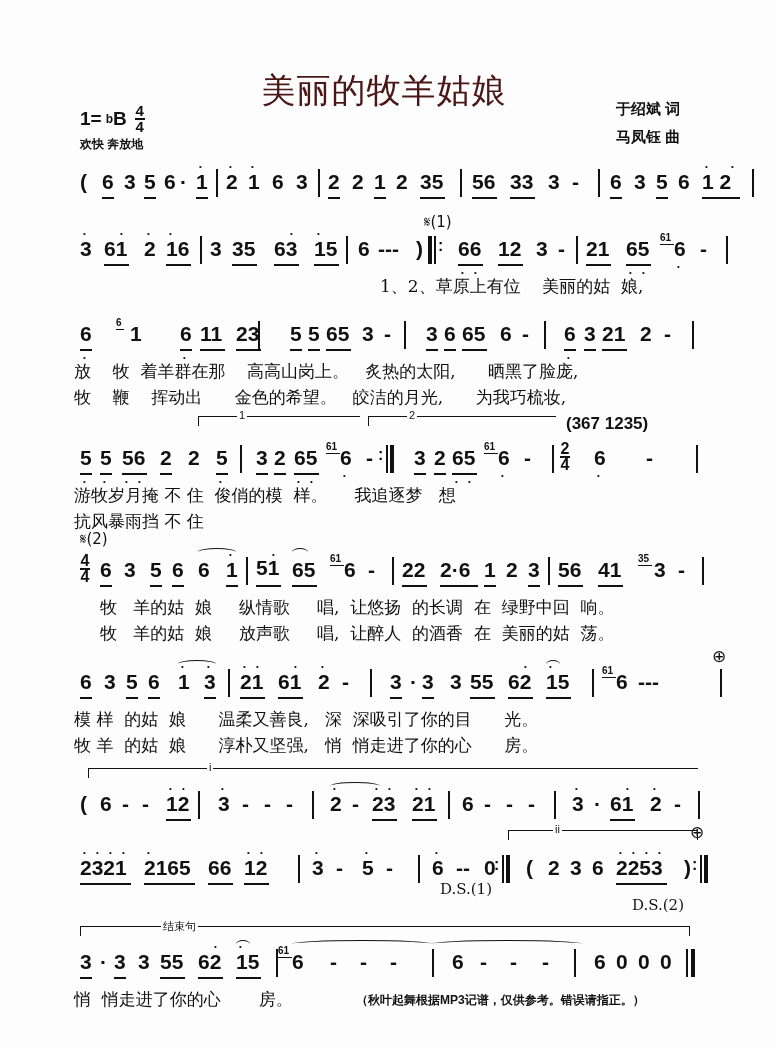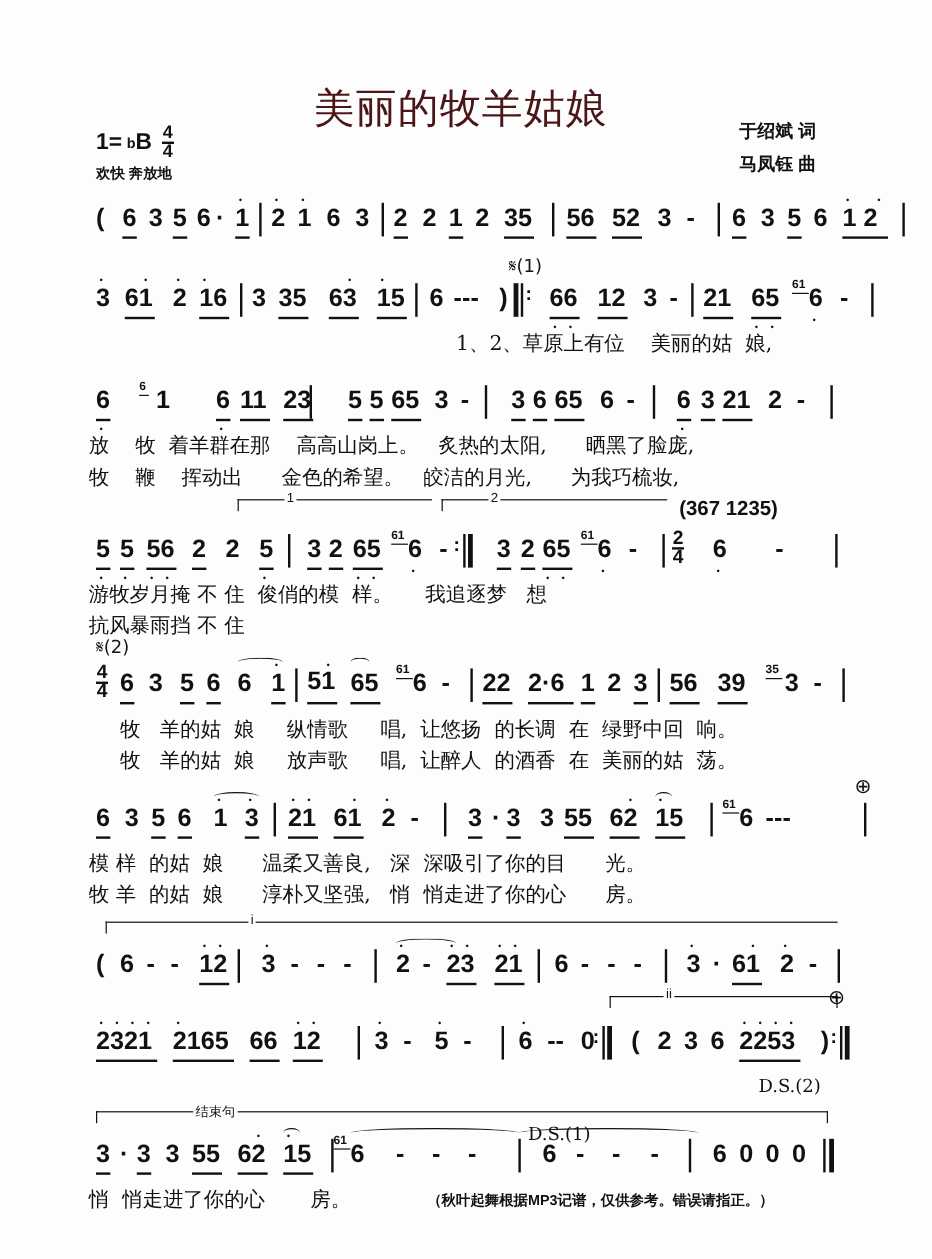--- a/index.html
+++ b/index.html
@@ -74,21 +74,21 @@
       <div class="tok" style="left: 328px; top: 170px;">2</div>
       <div class="ul" style="left: 328px; top: 197px; width: 12px;"></div>
       <div class="tok" style="left: 352px; top: 170px;">2</div>
       <div class="tok" style="left: 374px; top: 170px;">1</div>
       <div class="ul" style="left: 374px; top: 197px; width: 12px;"></div>
       <div class="tok" style="left: 396px; top: 170px;">2</div>
       <div class="tok" style="left: 420px; top: 170px;">35</div>
       <div class="ul" style="left: 420px; top: 197px; width: 25px;"></div>
       <div class="tok" style="left: 472px; top: 170px;">56</div>
       <div class="ul" style="left: 472px; top: 197px; width: 25px;"></div>
-      <div class="tok" style="left: 510px; top: 170px;">52</div>
+      <div class="tok" style="left: 510px; top: 170px;">33</div>
       <div class="ul" style="left: 510px; top: 197px; width: 25px;"></div>
       <div class="tok" style="left: 548px; top: 170px;">3</div>
       <div class="tok" style="left: 572px; top: 170px;">-</div>
       <div class="tok" style="left: 610px; top: 170px;">6</div>
       <div class="ul" style="left: 610px; top: 197px; width: 12px;"></div>
       <div class="tok" style="left: 634px; top: 170px;">3</div>
       <div class="tok" style="left: 656px; top: 170px;">5</div>
       <div class="ul" style="left: 656px; top: 197px; width: 12px;"></div>
       <div class="tok" style="left: 678px; top: 170px;">6</div>
       <div class="tok" style="left: 702px; top: 170px;">1 2</div>
@@ -281,21 +281,21 @@
       <div class="ul" style="left: 402px; top: 585px; width: 25px;"></div>
       <div class="tok" style="left: 440px; top: 558px;">2·6</div>
       <div class="ul" style="left: 440px; top: 585px; width: 38px;"></div>
       <div class="tok" style="left: 484px; top: 558px;">1</div>
       <div class="ul" style="left: 484px; top: 585px; width: 12px;"></div>
       <div class="tok" style="left: 506px; top: 558px;">2</div>
       <div class="tok" style="left: 528px; top: 558px;">3</div>
       <div class="ul" style="left: 528px; top: 585px; width: 12px;"></div>
       <div class="tok" style="left: 558px; top: 558px;">56</div>
       <div class="ul" style="left: 558px; top: 585px; width: 25px;"></div>
-      <div class="tok" style="left: 598px; top: 558px;">39</div>
+      <div class="tok" style="left: 598px; top: 558px;">41</div>
       <div class="ul" style="left: 598px; top: 585px; width: 25px;"></div>
       <div class="tok" style="left: 654px; top: 558px;">3</div>
       <div class="tok" style="left: 678px; top: 558px;">-</div>
       <div class="barline" style="left: 246px; top: 557px;"></div>
       <div class="barline" style="left: 392px; top: 557px;"></div>
       <div class="barline" style="left: 548px; top: 557px;"></div>
       <div class="barline" style="left: 702px; top: 557px;"></div>
       <div class="segno" style="left: 80px; top: 530px;">𝄋(2)</div>
       <div class="grace" style="left: 330px; top: 554px;">61</div>
       <div class="ul" style="left: 330px; top: 565px; width: 14px; height: 1px;"></div>
@@ -446,21 +446,21 @@
       <div class="barline" style="left: 418px; top: 855px;"></div>
       <div class="rep-dots" style="left: 494px; top: 856px;">:</div>
       <div class="barline" style="left: 502px; top: 855px;"></div>
       <div class="barline thick" style="left: 506px; top: 855px;"></div>
       <div class="rep-dots" style="left: 692px; top: 856px;">:</div>
       <div class="barline" style="left: 700px; top: 855px;"></div>
       <div class="barline thick" style="left: 704px; top: 855px;"></div>
       <div class="bracket right" style="left: 508px; top: 830px; width: 190px;">
         <span class="bracket-label" style="position: absolute; left: 44px;">ii</span>
       </div>
-      <div class="ds" style="left: 440px; top: 936px;">D.S.(1)</div>
+      <div class="ds" style="left: 440px; top: 880px;">D.S.(1)</div>
       <div class="ds" style="left: 632px; top: 896px;">D.S.(2)</div>
       <div class="tok" style="left: 80px; top: 950px;">3</div>
       <div class="ul" style="left: 80px; top: 977px; width: 12px;"></div>
       <div class="tok" style="left: 100px; top: 950px;">·</div>
       <div class="tok" style="left: 114px; top: 950px;">3</div>
       <div class="ul" style="left: 114px; top: 977px; width: 12px;"></div>
       <div class="tok" style="left: 138px; top: 950px;">3</div>
       <div class="tok" style="left: 160px; top: 950px;">55</div>
       <div class="ul" style="left: 160px; top: 977px; width: 25px;"></div>
       <div class="tok" style="left: 198px; top: 950px;">62</div>

